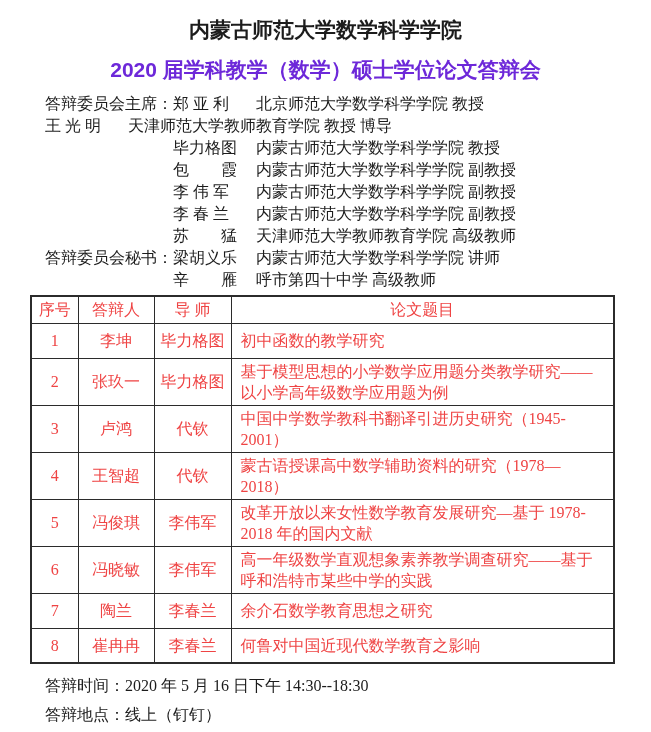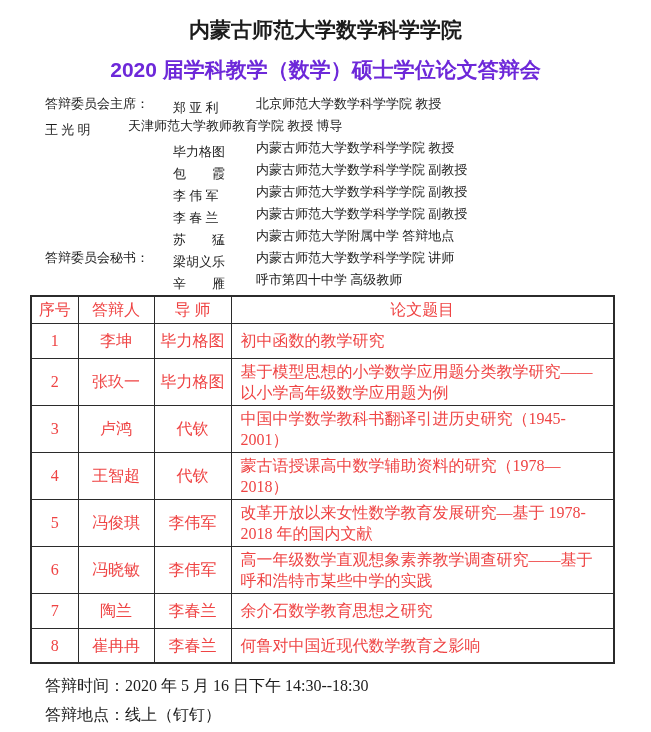--- a/index.html
+++ b/index.html
@@ -29,28 +29,28 @@
     text-align: center;
     font-family: "Liberation Sans", sans-serif;
     font-weight: bold;
     font-size: 21px;
     line-height: 27px;
     color: #6d28d9;
   }
   .committee { margin: 0 0 4px 15px; }
   .c-row {
     display: flex;
-    align-items: center;
+    align-items: flex-start;
     height: 22px;
-    font-size: 13px;
+    font-size: 16px;
     line-height: 22px;
     white-space: pre;
   }
   .c-label { display: inline-block; width: 128px; flex: 0 0 128px; }
-  .c-name  { display: inline-block; width: 83px;  flex: 0 0 83px; margin-top: 8px; }
+  .c-name  { display: inline-block; width: 83px;  flex: 0 0 83px; }
   .c-aff   { flex: 1; }
   table.defense {
     width: 585px;
     border-collapse: collapse;
     border: 2px solid #2b2b2b;
     table-layout: fixed;
     font-size: 16px;
     color: #ef4444;
   }
   table.defense th, table.defense td {
@@ -86,21 +86,21 @@
   <h1 class="title">内蒙古师范大学数学科学学院</h1>
   <h2 class="subtitle">2020 届学科教学（数学）硕士学位论文答辩会</h2>
 
   <div class="committee" id="committee">
       <div class="c-row"><span class="c-label">答辩委员会主席：</span><span class="c-name">郑 亚 利</span><span class="c-aff">北京师范大学数学科学学院 教授</span></div>
       <div class="c-row"><span class="c-name">王 光 明</span><span class="c-aff">天津师范大学教师教育学院 教授 博导</span></div>
       <div class="c-row"><span class="c-label"></span><span class="c-name">毕力格图</span><span class="c-aff">内蒙古师范大学数学科学学院 教授</span></div>
       <div class="c-row"><span class="c-label"></span><span class="c-name">包　　霞</span><span class="c-aff">内蒙古师范大学数学科学学院 副教授</span></div>
       <div class="c-row"><span class="c-label"></span><span class="c-name">李 伟 军</span><span class="c-aff">内蒙古师范大学数学科学学院 副教授</span></div>
       <div class="c-row"><span class="c-label"></span><span class="c-name">李 春 兰</span><span class="c-aff">内蒙古师范大学数学科学学院 副教授</span></div>
-      <div class="c-row"><span class="c-label"></span><span class="c-name">苏　　猛</span><span class="c-aff">内蒙古师范大学附属中学 答辩地点</span></div>
+      <div class="c-row"><span class="c-label"></span><span class="c-name">苏　　猛</span><span class="c-aff">天津师范大学教师教育学院 高级教师</span></div>
       <div class="c-row"><span class="c-label">答辩委员会秘书：</span><span class="c-name">梁胡义乐</span><span class="c-aff">内蒙古师范大学数学科学学院 讲师</span></div>
       <div class="c-row"><span class="c-label"></span><span class="c-name">辛　　雁</span><span class="c-aff">呼市第四十中学 高级教师</span></div>
     </div>
 
   <table class="defense">
     <colgroup>
       <col class="c-serial">
         <col class="c-cand">
         <col class="c-sup">
         <col class="c-thesis">

